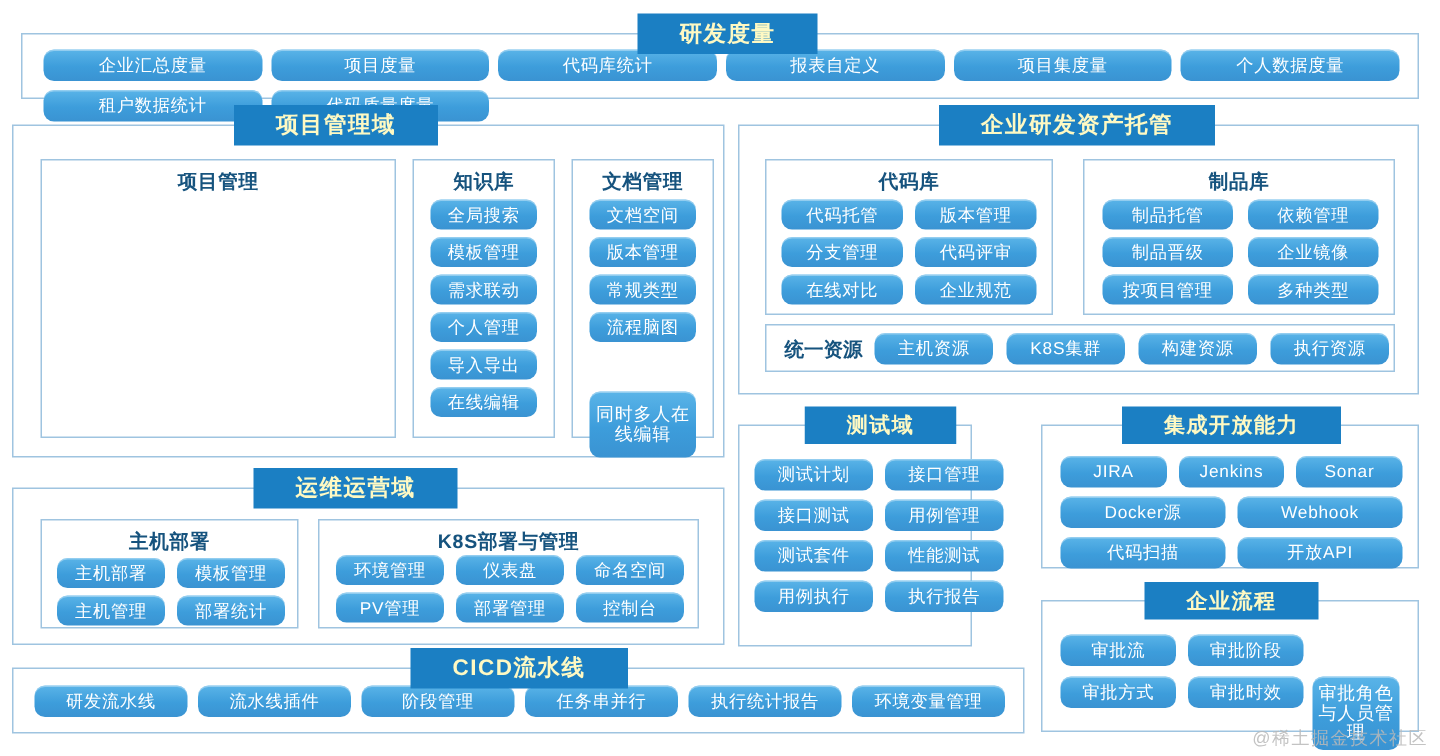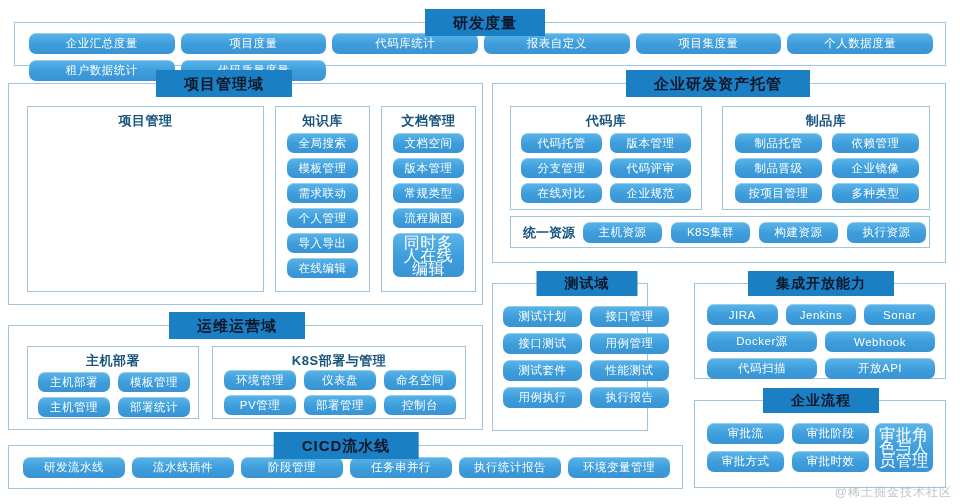--- a/index.html
+++ b/index.html
@@ -20,21 +20,21 @@
     border: 1px solid #9fc4e0;
     background: #ffffff;
     box-sizing: border-box;
   }
   .panel-title {
     position: absolute;
     top: -13px;
     left: 50%;
     transform: translateX(-50%);
     background: #1b7fc3;
-    color: #0f172a;
+    color: #fef9c3;
     font-weight: bold;
     font-size: 14px;
     line-height: 25px;
     height: 25px;
     padding: 0 28px;
     white-space: nowrap;
     letter-spacing: 1px;
     z-index: 5;
   }
   .panel-title.lg { font-size: 15px; height: 27px; line-height: 27px; top: -14px; }
@@ -64,21 +64,21 @@
     color: #ffffff;
     font-size: 11.5px;
     border-radius: 7px;
     background: linear-gradient(180deg, #5ab4e8 0%, #3d9ddb 55%, #3a93d2 100%);
     box-shadow: inset 0 1px 0 rgba(255,255,255,.35);
     box-sizing: border-box;
     white-space: nowrap;
     letter-spacing: .5px;
     user-select: none;
   }
-  .chip.multiline { white-space: normal; line-height: 13px; font-size: 16px; }
+  .chip.multiline { white-space: normal; line-height: 13px; font-size: 12px; margin-top: 28px; }
 
   .grid { position: absolute; display: grid; }
 
   .inline-row {
     position: absolute;
     display: flex;
     align-items: center;
   }
   .inline-label {
     color: #16537e; font-weight: bold; font-size: 13px;

